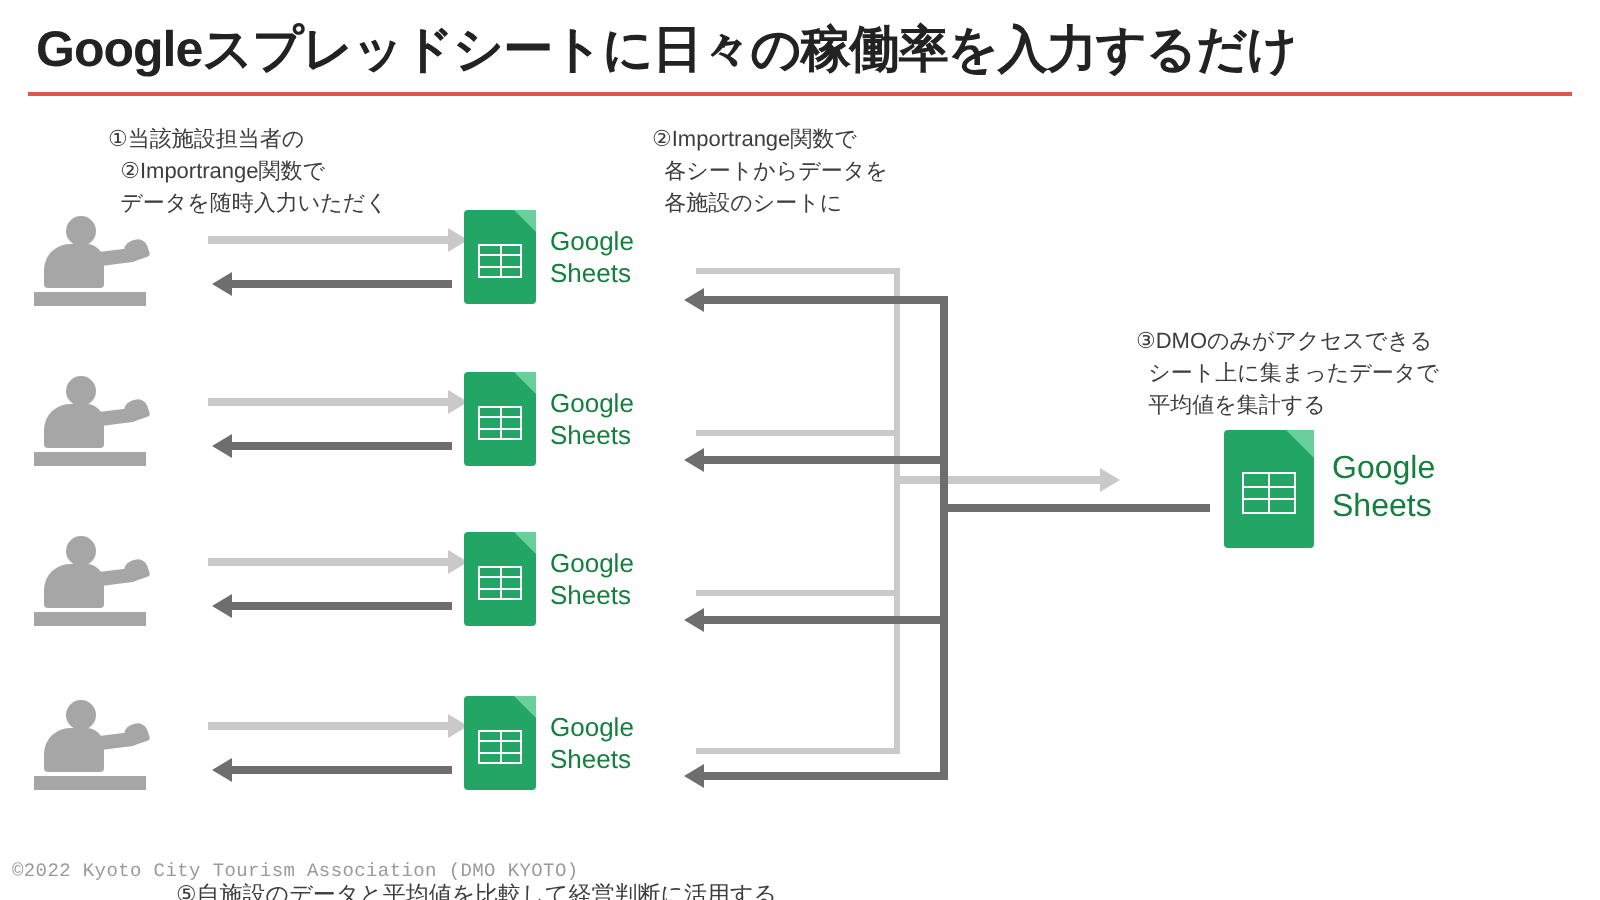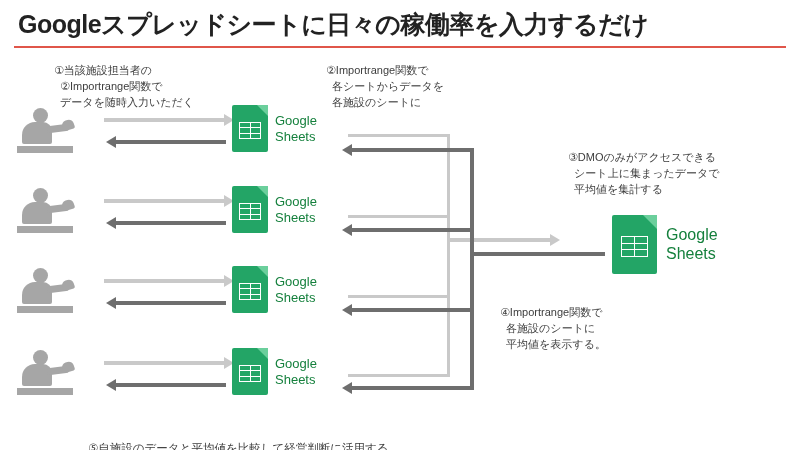--- a/index.html
+++ b/index.html
@@ -44,21 +44,21 @@
   
   .note {
     position: absolute;
     font-size: 11px;
     line-height: 1.45;
     color: #3d3d3d;
     white-space: pre;
   }
   .note-1 { left: 54px;  top: 63px; }
   .note-2 { left: 326px; top: 63px; }
-  .note-3 { left: 568px; top: 150px; }
+  .note-3 { left: 568px; top: 164px; }
   .note-4 { left: 500px; top: 305px; }
   .note-5 { left: 88px;  top: 400px; font-size: 11.5px; margin-top: 40px; }
 
   
   .person {
     position: absolute;
     width: 62px;
     height: 48px;
   }
   .person .head {
@@ -178,23 +178,20 @@
 
   <div class="note note-1">①当該施設担当者の
   ②Importrange関数で
   データを随時入力いただく</div>
   <div class="note note-2">②Importrange関数で
   各シートからデータを
   各施設のシートに</div>
   <div class="note note-3">③DMOのみがアクセスできる
   シート上に集まったデータで
   平均値を集計する</div>
-  <div class="note note-4">④Importrange関数で
-  各施設のシートに
-  平均値を表示する。</div>
   <div class="note note-5">⑤自施設のデータと平均値を比較して経営判断に活用する</div>
 
   <div class="person" style="left:14px; top:108px;">
     <div class="head"></div>
     <div class="torso"></div>
     <div class="arm"></div>
     <div class="hand"></div>
     <div class="desk"></div>
   </div>
 
@@ -342,14 +339,15 @@
         <div class="gs-cell"></div>
           <div class="gs-cell"></div>
         <div class="gs-cell"></div>
           <div class="gs-cell"></div>
       </div>
     </div>
     <div class="gs-label big" style="margin-left:9px;">Google
 Sheets</div>
   </div>
 
+  <div class="footer">©2022 Kyoto City Tourism Association (DMO KYOTO)</div>
 
 </div>
 
 </body></html>

